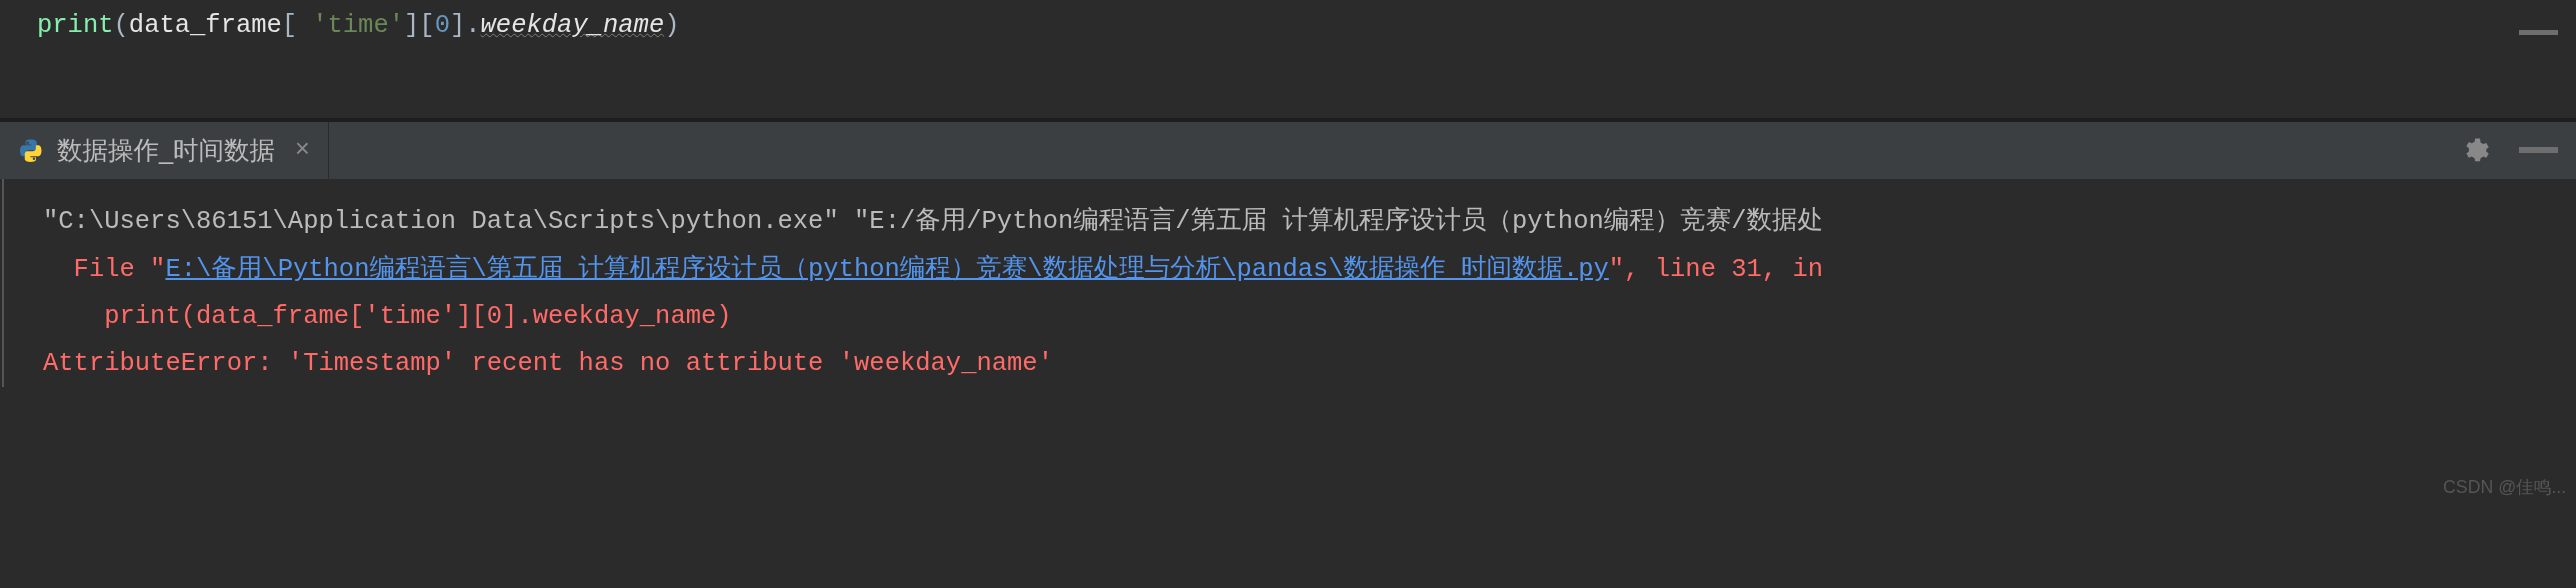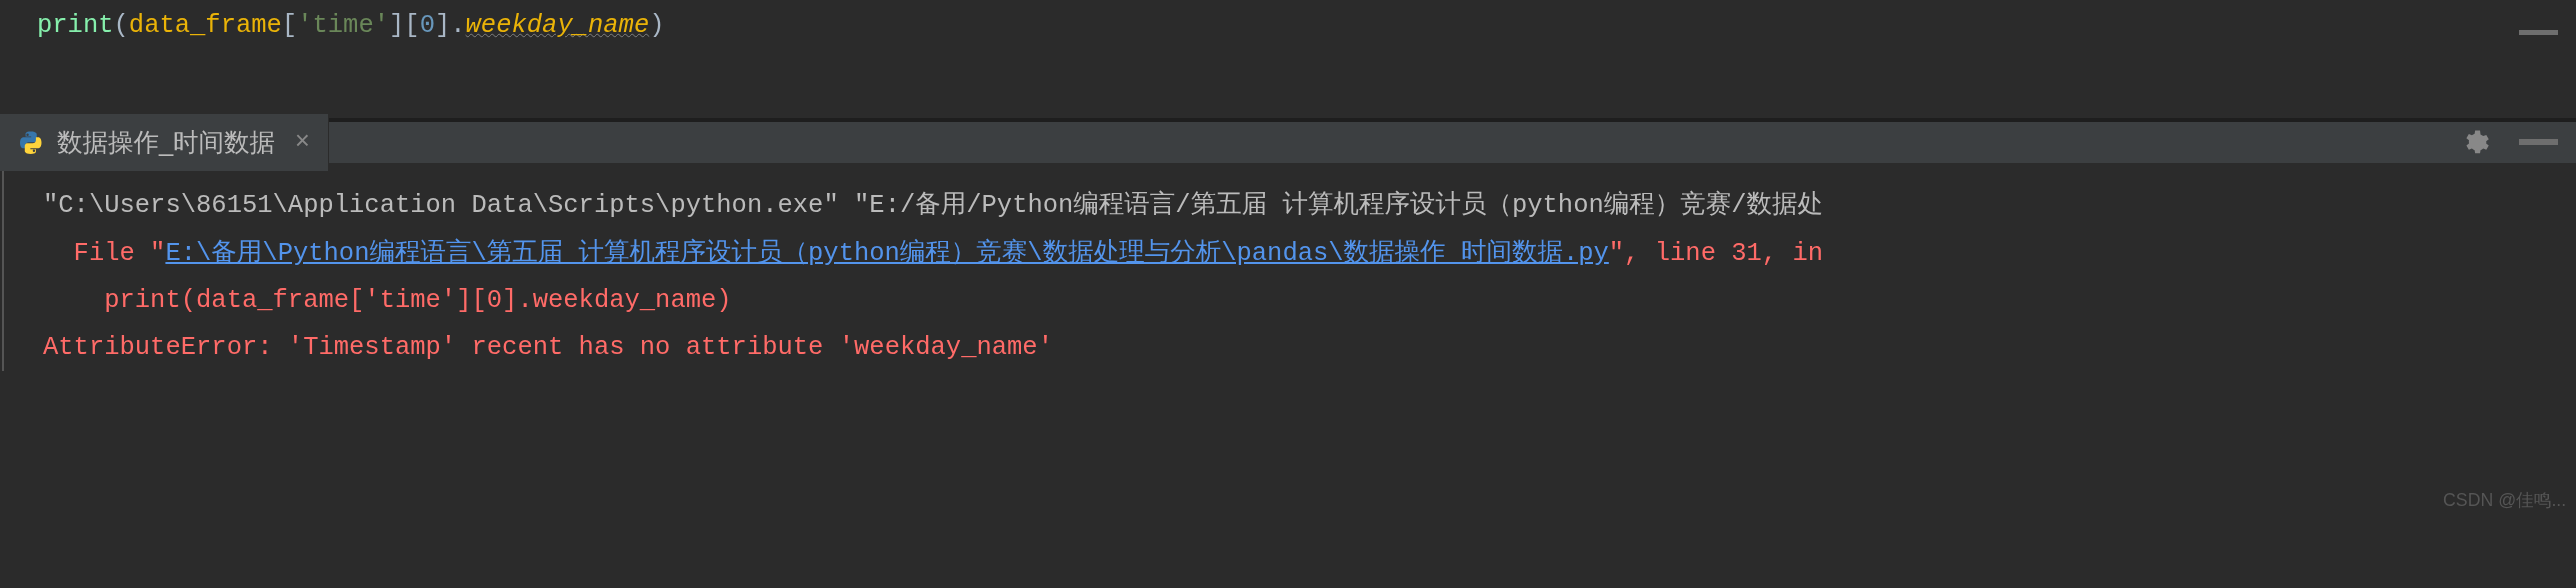--- a/index.html
+++ b/index.html
@@ -23,22 +23,22 @@
     }
     .editor-content {
       padding-left: 37px;
       font-size: 25.5px;
       line-height: 1.4;
     }
     .code-line {
       white-space: pre;
     }
     .py-func { color: #86efac; }
-    .py-ident { color: #eab308; }
-    .py-string { color: #6a8759; }
+    .py-ident { color: #e5e5e5; }
+    .py-string { color: #6a8759; margin-left: 15px; }
     .py-number { color: #6897bb; }
     .py-punct { color: #a9b7c6; }
     
     .underline-warn {
       text-decoration: underline wavy #808080;
       text-decoration-thickness: 1px;
       font-style: italic;
     }
     
     .editor-minimize {
@@ -51,21 +51,21 @@
       cursor: pointer;
     }
     
     .divider {
       height: 3.9px;
       background: #1e1e1e;
     }
     
     .console-tab-bar {
       background: #3c3f41;
-      height: 41px;
+      height: 57px;
       display: flex;
       align-items: center;
       position: relative;
     }
     .console-tab {
       display: flex;
       align-items: center;
       padding: 0 17.7px;
       height: 57px;
       gap: 13.7px;
@@ -119,21 +119,21 @@
       white-space: pre;
       font-family: 'Consolas', 'Monaco', 'Courier New', monospace;
     }
     .console-gray { color: #bbbbbb; }
     .console-red { color: #ff6b68; }
     .console-blue { color: #5394ec; text-decoration: underline; text-align: right; }
     
     .watermark {
       position: absolute;
       right: 9.8px;
-      bottom: 76px;
+      bottom: 89px;
       font-size: 17.7px;
       color: #555;
       font-family: 'Microsoft YaHei', sans-serif;
     }
   </style>
 </head>
 <body>
 
 <div class="editor-pane">
   <div class="editor-content">

